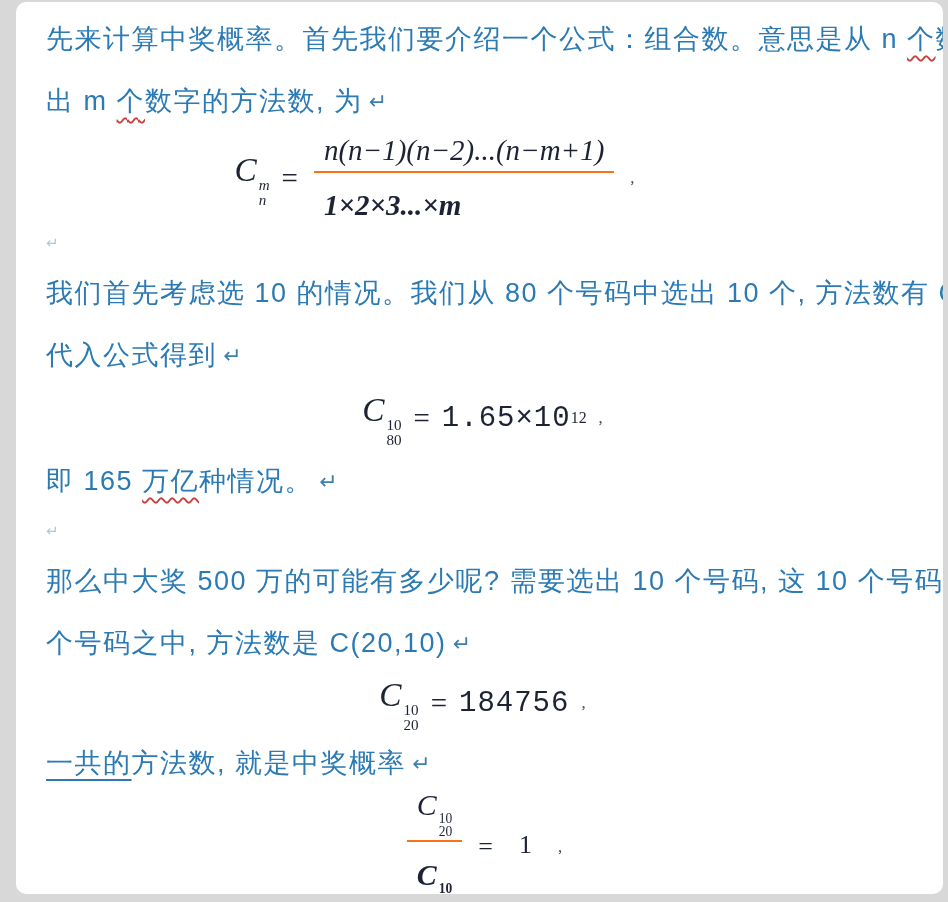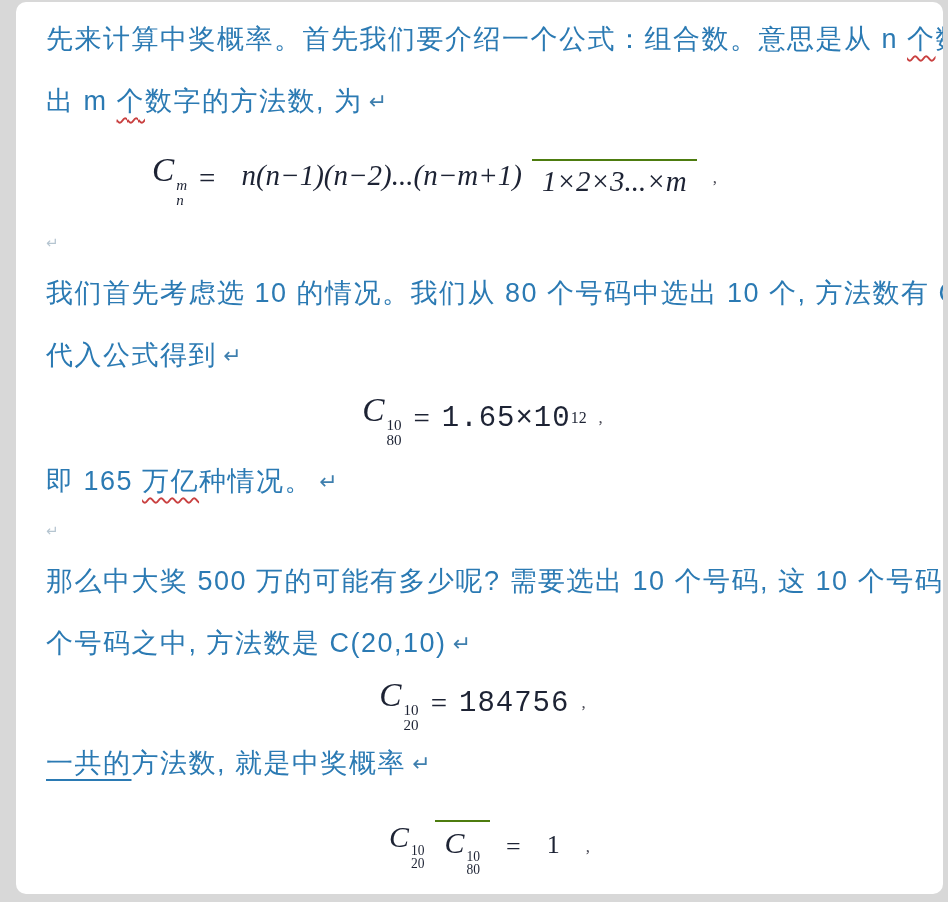--- a/index.html
+++ b/index.html
@@ -41,25 +41,25 @@
   .c{font-style:italic;font-size:1.15em;}
   .col{
     display:inline-flex;flex-direction:column;justify-content:space-between;
     height:1.8em;vertical-align:-0.6em;font-size:0.52em;line-height:1;
     margin-left:2px;
   }
   .ss{display:block;}
   .it{font-style:italic;}
   .eq{margin:0 12px;}
   .frac{
-    display:inline-flex;text-align:center;
+    display:inline-flex;flex-direction:column;
     vertical-align:middle;margin:0 4px;
   }
   .frac .num{display:block;padding:0 10px 4px;}
-  .frac .den{display:block;border-top:2px solid #4d7c0f;padding:4px 10px 0;}
+  .frac .den{display:block;border-top:2px solid #f97316;padding:16px 10px 0;font-weight:bold;}
   .fmark{font-size:17px;color:#4a4a55;margin-left:12px;}
   .rhs{letter-spacing:1px;font-family:Liberation Mono, monospace;}
   .exp{font-size:0.55em;vertical-align:0.7em;letter-spacing:0;}
 </style>
 </head>
 <body>
 
 <div class="page">
 
   <div class="line"><span>先来计算中奖概率。首先我们要介绍一个公式：组合数。意思是从 n </span><span class="sq-red">个</span><span>数字中选</span></div>

